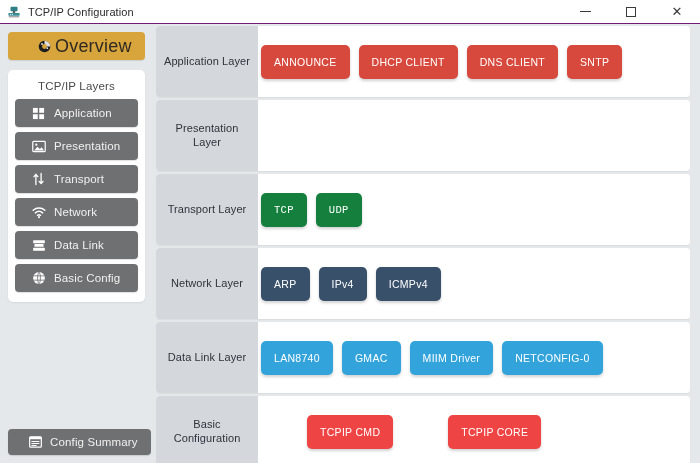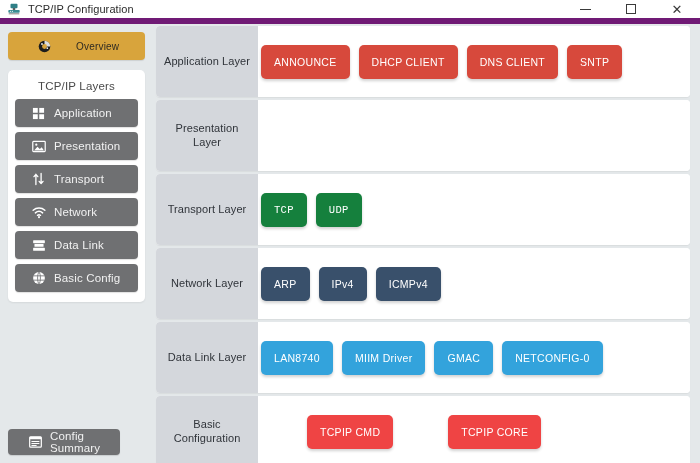--- a/index.html
+++ b/index.html
@@ -14,21 +14,21 @@
     position: relative;
     width: 700px; height: 463px;
     background: #e4e8ea;
   }
 
   
   .titlebar {
     position: absolute; left: 0; top: 0;
     width: 700px; height: 24px;
     background: #ffffff;
-    border-bottom: 6px solid #701a75;
+    border-bottom: 1px solid #701a75;
     display: flex; align-items: center;
   }
   .tb-icon {
     width: 16px; height: 16px;
     margin-left: 6px; margin-right: 6px;
     flex: 0 0 auto;
     display: flex; align-items: center; justify-content: center;
   }
   .tb-title {
     font-size: 11px; color: #2b2b2b;
@@ -60,22 +60,22 @@
     width: 137px; height: 28px;
     background: #d8a43c;
     border-radius: 4px;
     display: flex; align-items: center;
     padding-left: 28px;
     cursor: pointer;
     box-shadow: 0 1px 1px rgba(0,0,0,.10);
   }
   .overview-btn .ic { width: 16px; height: 16px; flex:0 0 auto; display:flex; align-items:center; justify-content:center; }
   .overview-btn .lbl {
-    font-size: 10px; color: #2e2a22;
-    margin-left: 24px; letter-spacing: .2px;
+    font-size: 18px; color: #2e2a22;
+    margin-left: 3px; letter-spacing: .2px;
   }
 
   .layers-card {
     margin-top: 10px;
     width: 137px;
     background: #ffffff;
     border-radius: 5px;
     padding: 8px 7px 10px 7px;
     box-shadow: 0 1px 2px rgba(0,0,0,.07);
   }
@@ -100,21 +100,21 @@
   .layer-btn .ic { width: 15px; height: 15px; flex: 0 0 auto; display:flex; align-items:center; justify-content:center; }
   .layer-btn .lbl {
     font-size: 11.5px; color: #f1f1f1;
     margin-left: 8px; letter-spacing: .15px;
     white-space: nowrap;
   }
 
   .summary-btn {
     position: absolute;
     left: 8px; bottom: 8px;
-    width: 112px; height: 26px;
+    width: 143px; height: 26px;
     background: #6f7072;
     border-radius: 4px;
     display: flex; align-items: center;
     padding-left: 20px;
     cursor: pointer;
     box-shadow: 0 1px 1px rgba(0,0,0,.12);
   }
   .summary-btn .ic { width: 14px; height: 14px; flex:0 0 auto; display:flex; align-items:center; justify-content:center; }
   .summary-btn .lbl { font-size: 11.5px; color:#f1f1f1; margin-left: 8px; letter-spacing:.15px; }
 
@@ -346,22 +346,22 @@
         <div class="chip net">ICMPv4</div>
       </div>
     </div>
 
     <div class="row">
       <div class="row-label">
         <span>Data Link Layer</span>
       </div>
       <div class="row-items">
         <div class="chip dll">LAN8740</div>
+        <div class="chip dll">GMAC</div>
         <div class="chip dll">MIIM Driver</div>
-        <div class="chip dll">GMAC</div>
         <div class="chip dll">NETCONFIG-0</div>
       </div>
     </div>
 
     <div class="row">
       <div class="row-label">
         <span>Basic Configuration</span>
       </div>
       <div class="row-items">
         <div class="chip cfg">TCPIP CMD</div>

